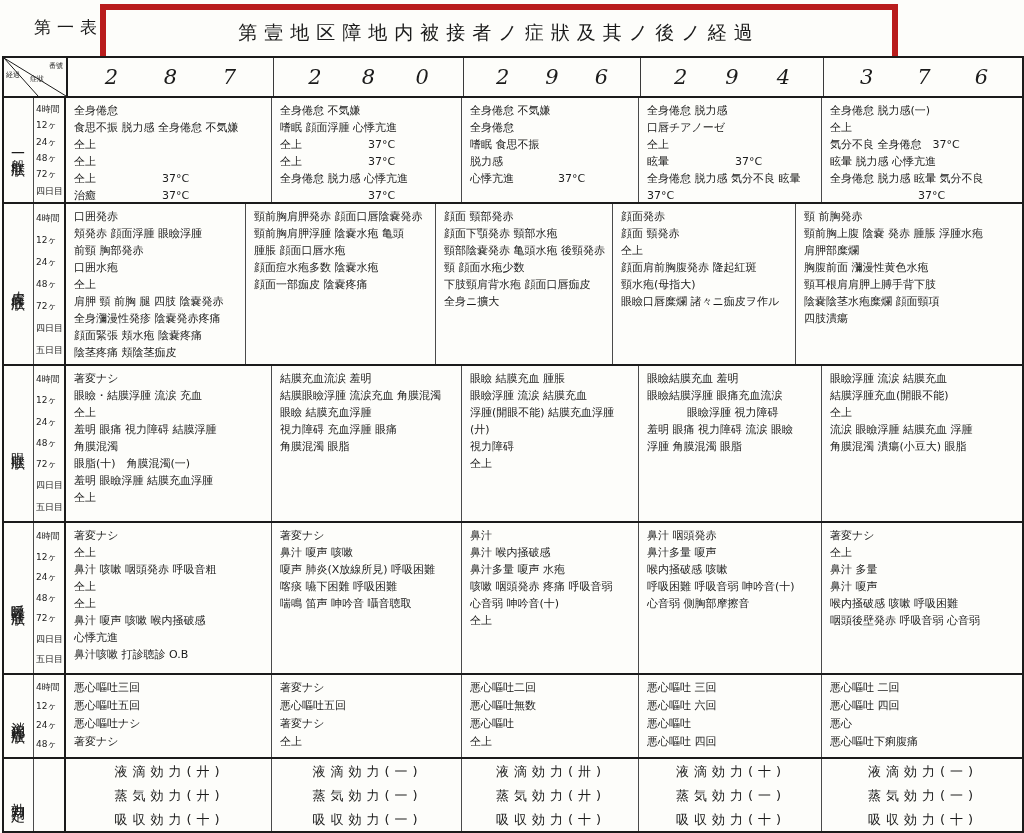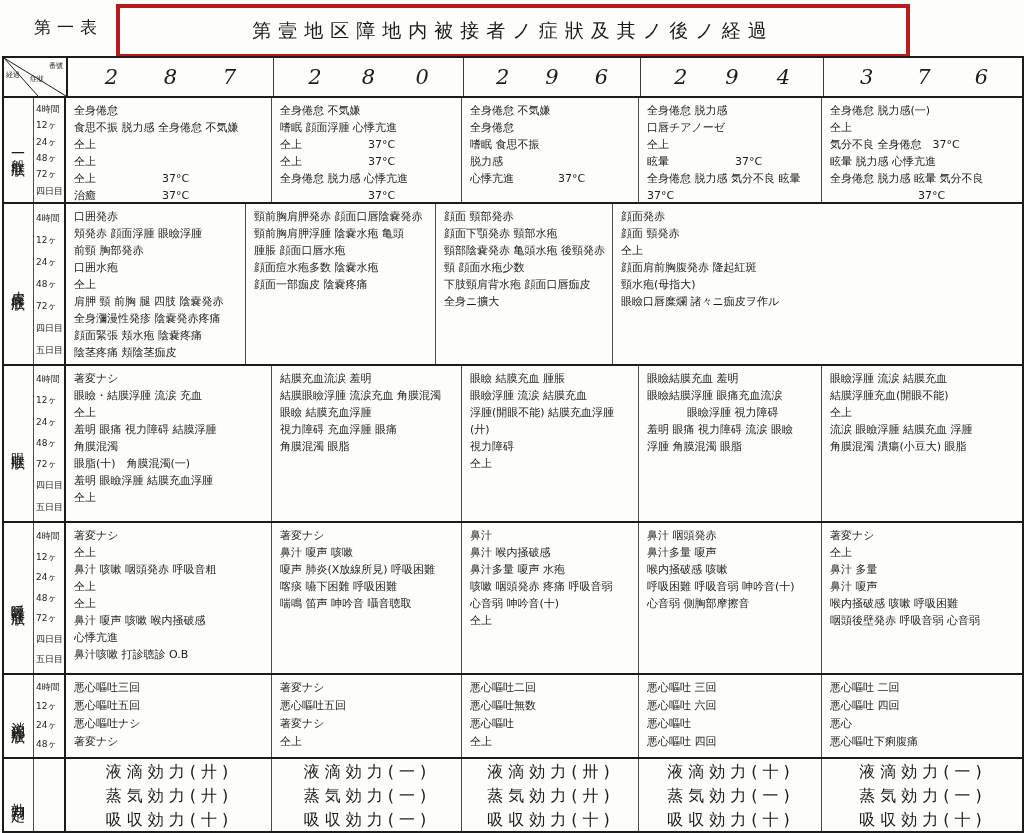--- a/index.html
+++ b/index.html
@@ -6,22 +6,22 @@
   .page{
     position:relative;width:1024px;height:833px;background:#fdfdfa;
     font-family:"DejaVu Sans",sans-serif;color:#1b1b1b;overflow:hidden;
   }
   
   .title-row{position:absolute;top:0;left:0;width:1024px;height:56px;}
   .table-label{
     position:absolute;left:34px;top:16px;font-size:17px;letter-spacing:6px;white-space:nowrap;
   }
   .title-box{
-    position:absolute;left:116px;top:4px;width:786px;height:46px;
-    border:4px solid #b91c1c;display:flex;align-items:center;justify-content:center;
+    position:absolute;left:100px;top:4px;width:786px;height:46px;
+    border:6px solid #b91c1c;display:flex;align-items:center;justify-content:center;
     font-size:19px;letter-spacing:7px;white-space:nowrap;
   }
   
   .table{
     position:absolute;top:56px;left:2px;width:1018px;
     border:2px solid #1b1b1b;background:#fdfdfa;
   }
   .row{display:flex;border-bottom:2px solid #1b1b1b;}
   .row:last-child{border-bottom:none;}
   .corner{width:62px;position:relative;border-right:2px solid #1b1b1b;flex:none;}
@@ -46,21 +46,21 @@
     padding:3px 1px 0 2px;font-size:9px;color:#222;
   }
   .c-time .t{white-space:nowrap;}
   .cell{
     flex:none;box-sizing:border-box;border-right:1px solid #4a4a4a;
     padding:4px 6px 2px 8px;overflow:hidden;
   }
   .cell:last-child{border-right:none;}
   .cell .line{font-size:11px;white-space:pre-wrap;}
   .eff-cell .line{
-    font-size:16px;letter-spacing:5px;text-align:center;white-space:nowrap;
+    font-size:13px;letter-spacing:5px;text-align:center;white-space:nowrap;
   }
   .eff-cell{display:flex;flex-direction:column;justify-content:center;}
 </style>
 </head>
 <body>
 
 <div class="page">
 
   <div class="title-row">
     <div class="table-label">第一表</div>
@@ -203,20 +203,30 @@
         <div class="cell" style="width: 183px;">
           <div class="line" style="line-height: 17px;">顔面発赤</div>
           <div class="line" style="line-height: 17px;">顔面 頸発赤</div>
           <div class="line" style="line-height: 17px;"></div>
           <div class="line" style="line-height: 17px;">仝上</div>
           <div class="line" style="line-height: 17px;"></div>
           <div class="line" style="line-height: 17px;">顔面肩前胸腹発赤 隆起紅斑</div>
           <div class="line" style="line-height: 17px;">頸水疱(母指大)</div>
           <div class="line" style="line-height: 17px;">眼瞼口唇糜爛 諸々ニ痂皮ヲ作ル</div>
         </div>
+        <div class="cell" style="width: 200px;">
+          <div class="line" style="line-height: 17px;">頸 前胸発赤</div>
+          <div class="line" style="line-height: 17px;">頸前胸上腹 陰嚢 発赤 腫脹 浮腫水疱</div>
+          <div class="line" style="line-height: 17px;">肩胛部糜爛</div>
+          <div class="line" style="line-height: 17px;">胸腹前面 瀰漫性黄色水疱</div>
+          <div class="line" style="line-height: 17px;"></div>
+          <div class="line" style="line-height: 17px;">頸耳根肩肩胛上膊手背下肢</div>
+          <div class="line" style="line-height: 17px;">陰嚢陰茎水疱糜爛 顔面頸項</div>
+          <div class="line" style="line-height: 17px;">四肢潰瘍</div>
+        </div>
       </div>
       <div class="row" style="height: 155px;">
         <div class="c-cat">
           <span class="vlab" style="font-size: 14px;">眼症狀</span>
         </div>
         <div class="c-time">
           <div class="t" style="line-height: 21.2857px;">4時間</div>
           <div class="t" style="line-height: 21.2857px;">12ヶ</div>
           <div class="t" style="line-height: 21.2857px;">24ヶ</div>
           <div class="t" style="line-height: 21.2857px;">48ヶ</div>

